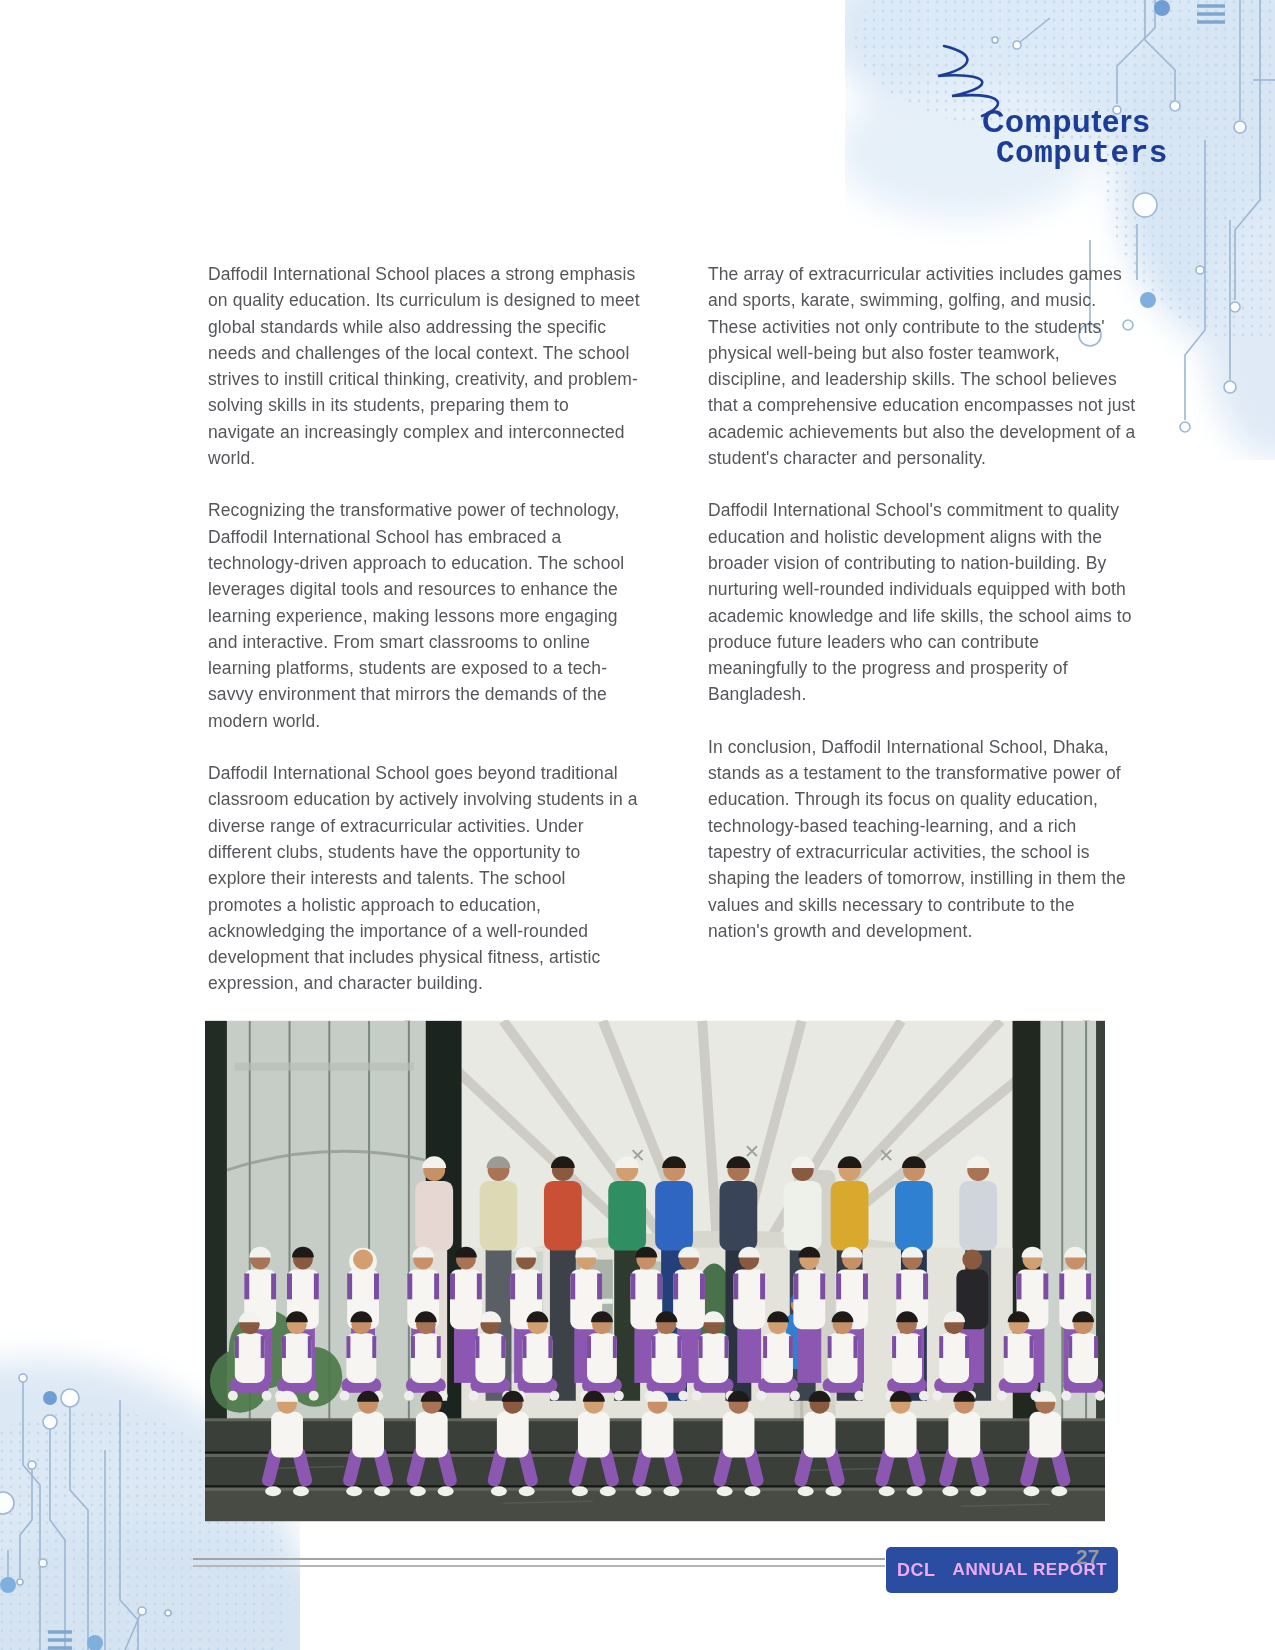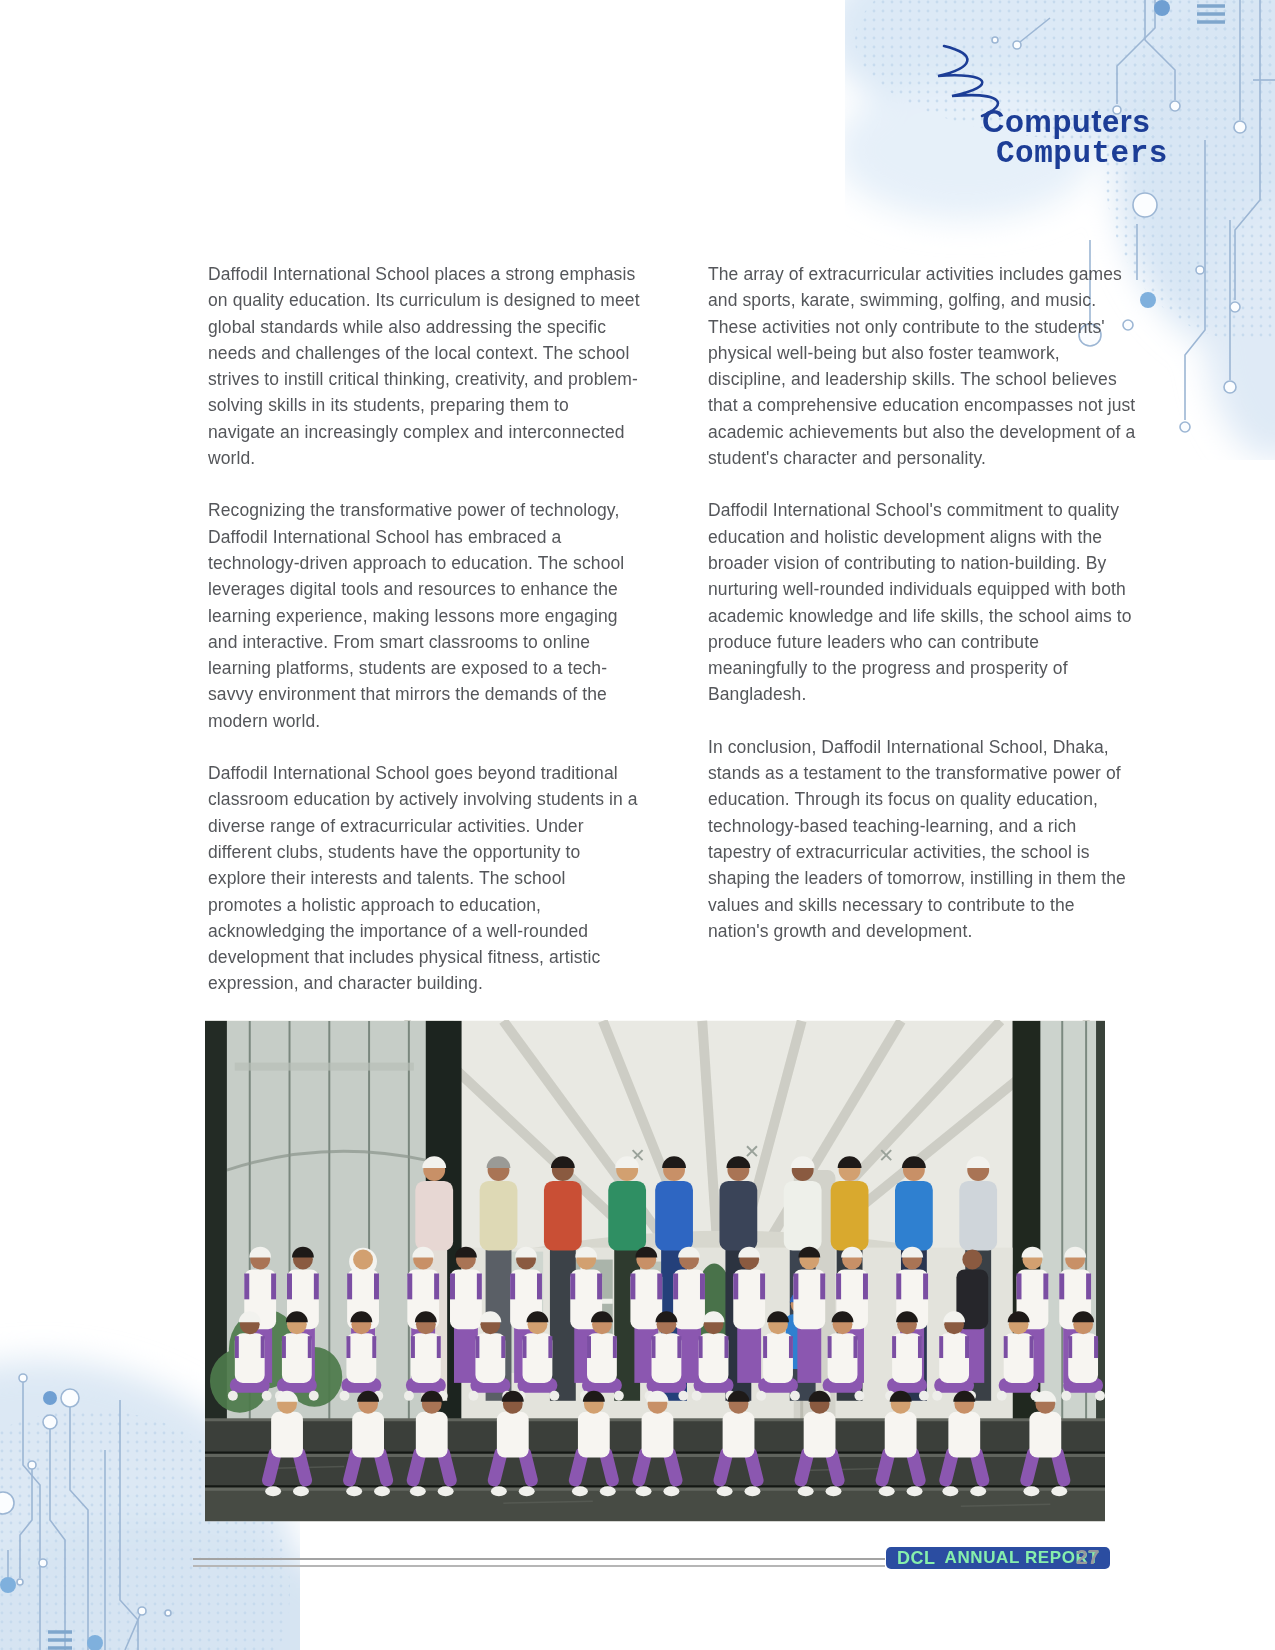--- a/index.html
+++ b/index.html
@@ -26,23 +26,23 @@
   }
 
   .photo{position:absolute;left:205px;top:1020px;width:900px;height:502px;margin:0;}
   .photo svg{display:block;width:100%;height:100%;}
 
   .footer-rule{
     position:absolute;left:193px;top:1558px;width:692px;height:5px;
     border-top:2px solid #a3a3a3;border-bottom:2px solid #b6b6b6;
   }
   .footer-badge{
-    position:absolute;left:886px;top:1547px;height:22px;padding:0 11px;
-    background:#2b4da1;border-radius:5px;display:flex;align-items:center;gap:9px;
-    color:#86efac;font-size:17px;font-weight:bold;letter-spacing:.6px;white-space:nowrap;
+    position:absolute;left:886px;top:1547px;height:46px;padding:0 11px;
+    background:#2b4da1;border-radius:5px;display:flex;align-items:center;gap:17px;
+    color:#f0abfc;font-size:17px;font-weight:bold;letter-spacing:.6px;white-space:nowrap;
   }
   .footer-badge .dcl{font-weight:900;font-size:18px;letter-spacing:.5px;}
   .page-number{
     position:absolute;left:1076px;top:1545px;font-size:21px;font-weight:bold;color:#97999d;
   }
 </style>
 </head>
 <body>
 
 <div class="page">

